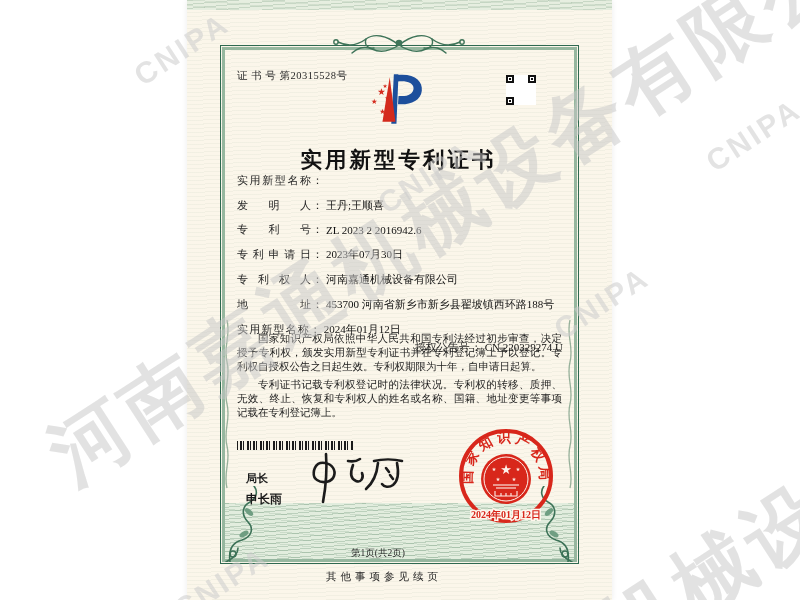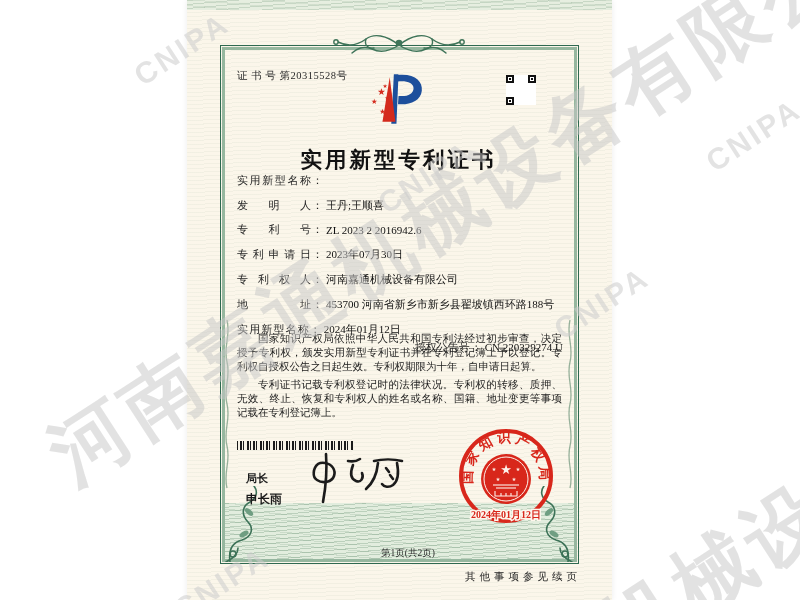--- a/index.html
+++ b/index.html
@@ -51,22 +51,22 @@
            background:repeating-linear-gradient(90deg,#1a1a1a 0 1px,#f6f2e6 1px 3px,#1a1a1a 3px 5px,
                       #f6f2e6 5px 6px,#1a1a1a 6px 7px,#f6f2e6 7px 10px,#1a1a1a 10px 12px,#f6f2e6 12px 13px);}
 
   .sig-title{position:absolute;left:246px;top:471px;font-size:11px;font-weight:bold;
              font-family:"Liberation Sans","DejaVu Sans",sans-serif;color:#1b1b1b;}
   .sig-name{position:absolute;left:246px;top:491px;font-size:12px;font-weight:bold;
             font-family:"Liberation Sans","DejaVu Sans",sans-serif;color:#1b1b1b;}
   .signature{position:absolute;left:296px;top:448px;}
   .seal{position:absolute;left:454px;top:426px;}
 
-  .page-num{position:absolute;left:187px;top:547px;width:382px;text-align:center;font-size:9.5px;color:#2a2a2a;padding-left:30px;}
-  .footer-note{position:absolute;left:187px;top:570px;width:394px;text-align:right;
+  .page-num{position:absolute;left:187px;top:547px;width:382px;text-align:center;font-size:9.5px;color:#2a2a2a;}
+  .footer-note{position:absolute;left:187px;top:570px;width:394px;text-align:center;
                font-size:10.5px;letter-spacing:4px;color:#222;}
 
   
   .wm{position:absolute;white-space:nowrap;pointer-events:none;z-index:50;
       font-family:"Liberation Sans","DejaVu Sans",sans-serif;font-weight:bold;transform-origin:0 0;}
   .wm-co{font-size:78px;letter-spacing:6px;color:#c7c7c7;opacity:.5;transform:rotate(-33deg);}
   .wm-cn{font-size:30px;letter-spacing:3px;color:#cdcdcd;opacity:.55;transform:rotate(-33deg);}
 </style>
 </head>
 <body>

